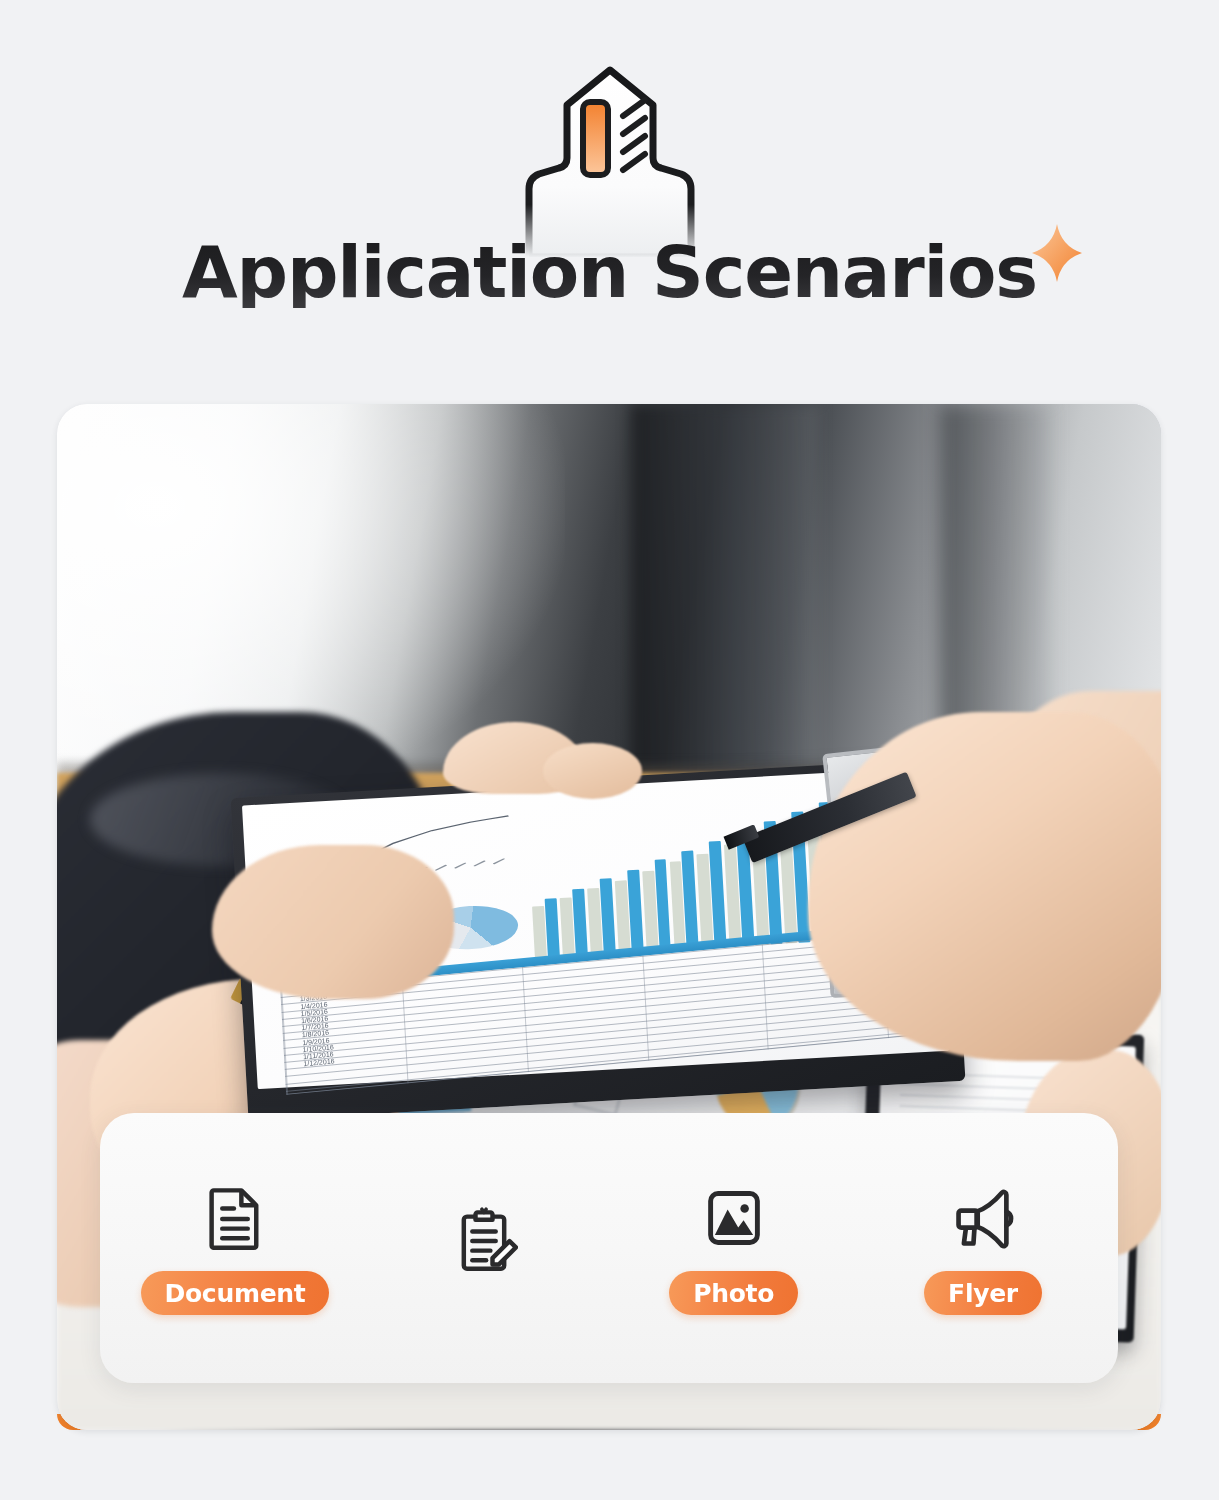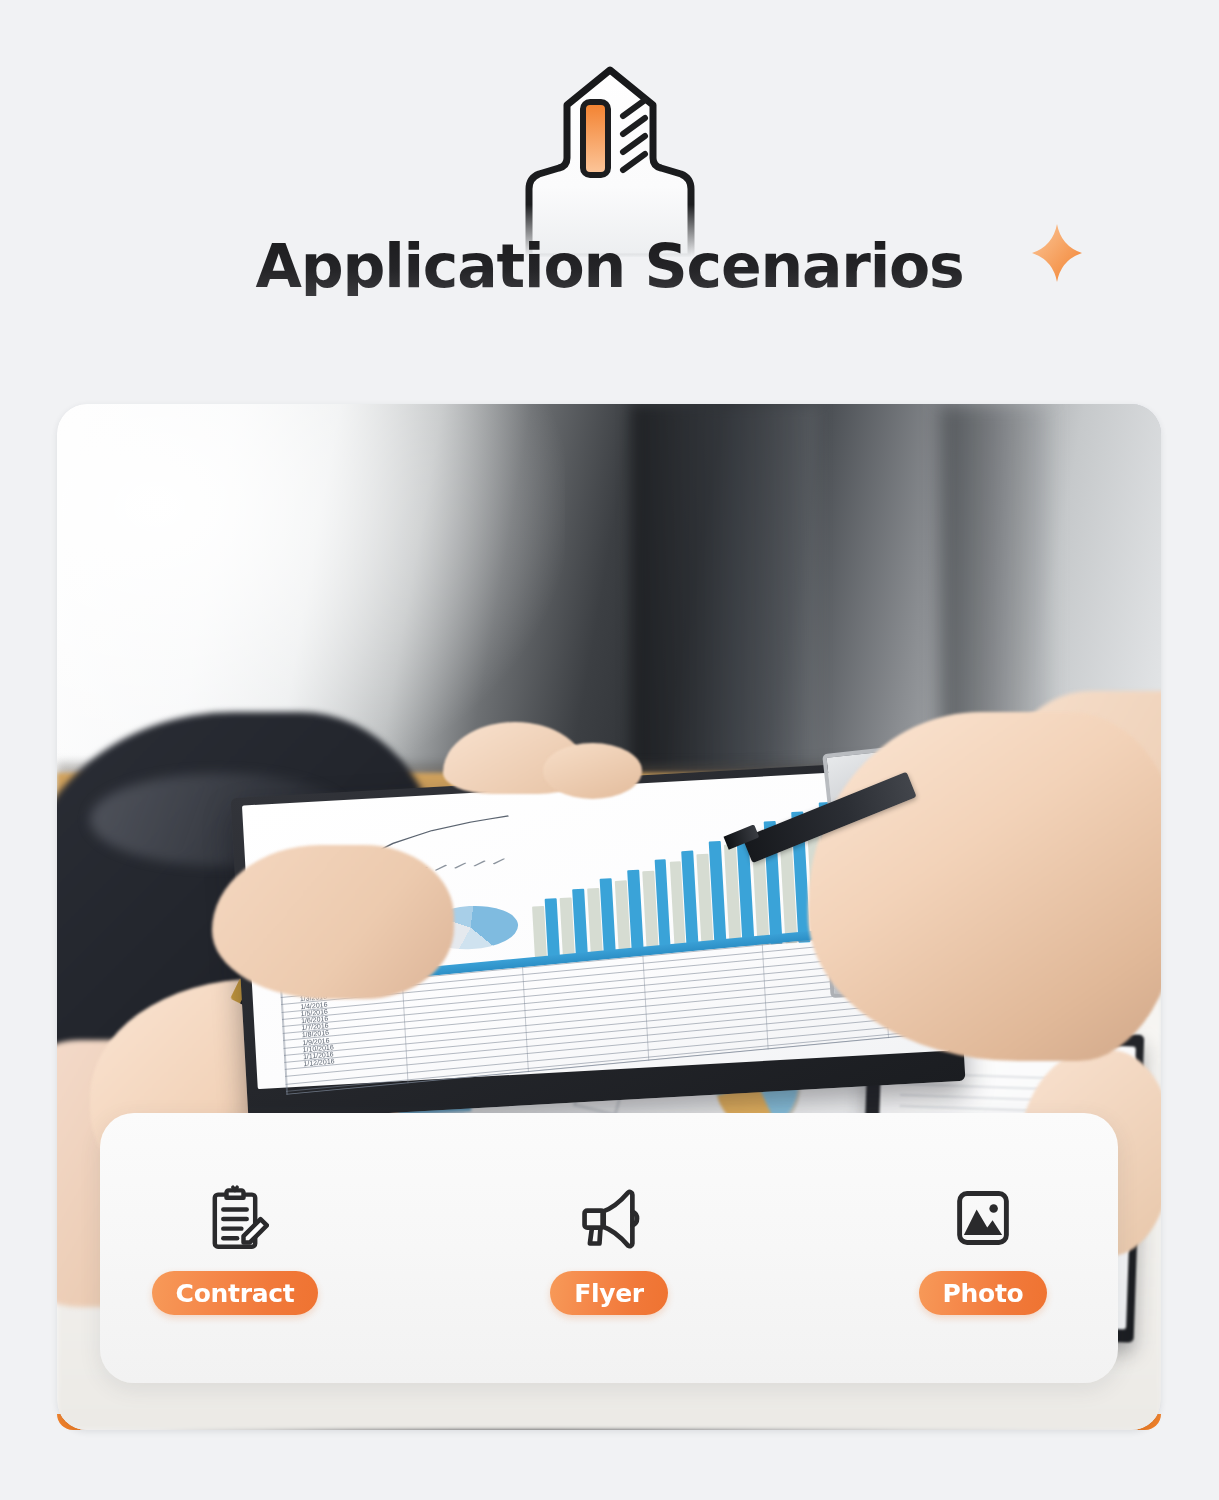--- a/index.html
+++ b/index.html
@@ -42,21 +42,21 @@
     left: 0;
     top: 236px;
     width: 1219px;
     text-align: center;
     white-space: nowrap;
   }
 
   .title-text {
     display: inline-block;
     font-family: "DejaVu Sans", sans-serif;
-    font-size: 60px;
+    font-size: 72px;
     font-weight: 700;
     letter-spacing: -1.2px;
     line-height: 1;
     background: linear-gradient(180deg, #1c1c1e 0%, #242427 55%, #3a3a3d 100%);
     -webkit-background-clip: text;
     background-clip: text;
     color: transparent;
     position: relative;
     text-align: right;
   }
@@ -681,58 +681,72 @@
       <div class="hand-right-arm"></div>
       <div class="hand-right"></div>
       <div class="pen"></div>
       <div class="pen-tip"></div>
 
     </div>
   </div>
 
   <div class="badge-panel">
 
+    <div class="badge-item">
+      <span class="badge-icon">
+        <svg viewBox="0 0 64 64" fill="none" xmlns="http://www.w3.org/2000/svg">
+          <path d="M12 6 h26 l14 14 v38 a2 2 0 0 1 -2 2 h-38 a2 2 0 0 1 -2 -2 v-50 a2 2 0 0 1 2 -2 z" stroke="#2a2a2c" stroke-width="4.2" stroke-linejoin="round"></path>
+          <path d="M38 6 v14 h14" stroke="#2a2a2c" stroke-width="4.2" stroke-linejoin="round"></path>
+          <g stroke="#2a2a2c" stroke-width="4.2" stroke-linecap="round">
+            <line x1="20" y1="23" x2="31" y2="23"></line>
+            <line x1="20" y1="33" x2="44" y2="33"></line>
+            <line x1="20" y1="42" x2="44" y2="42"></line>
+            <line x1="20" y1="51" x2="44" y2="51"></line>
+          </g>
+        </svg>
+      </span>
+      <span class="badge-pill">Document</span>
+    </div>
 
     <div class="badge-item">
       <span class="badge-icon">
         <svg viewBox="0 0 64 64" fill="none" xmlns="http://www.w3.org/2000/svg">
           <path d="M22 10 h-6 a3 3 0 0 0 -3 3 v43 a3 3 0 0 0 3 3 h32 a3 3 0 0 0 3 -3 v-43 a3 3 0 0 0 -3 -3 h-6" stroke="#2a2a2c" stroke-width="4.2" stroke-linejoin="round" stroke-linecap="round"></path>
           <path d="M26 6 h12 a2 2 0 0 1 2 2 v5 h-16 v-5 a2 2 0 0 1 2 -2 z" stroke="#2a2a2c" stroke-width="4.2" stroke-linejoin="round"></path>
           <path d="M30 3 l2 3 l2 -3" stroke="#2a2a2c" stroke-width="3.4" stroke-linejoin="round" stroke-linecap="round"></path>
           <g stroke="#2a2a2c" stroke-width="4.2" stroke-linecap="round">
             <line x1="21" y1="24" x2="43" y2="24"></line>
             <line x1="21" y1="33" x2="43" y2="33"></line>
             <line x1="21" y1="42" x2="38" y2="42"></line>
             <line x1="21" y1="51" x2="34" y2="51"></line>
           </g>
           <path d="M56 33 l6 6 l-16 16 h-6 v-6 z" fill="#ffffff" stroke="#2a2a2c" stroke-width="4.2" stroke-linejoin="round"></path>
         </svg>
       </span>
-      <span class="badge-pill">Contract</span>
+    </div>
+
+    <div class="badge-item">
+      <span class="badge-icon">
+        <svg viewBox="0 0 64 64" fill="none" xmlns="http://www.w3.org/2000/svg">
+          <rect x="10" y="9" width="44" height="46" rx="7" stroke="#2a2a2c" stroke-width="4.6"></rect>
+          <circle cx="42" cy="23" r="4" fill="#2a2a2c"></circle>
+          <path d="M14 48 L26 24 L36 41 L41 34 L50 48 Z" fill="#2a2a2c"></path>
+        </svg>
+      </span>
+      <span class="badge-pill">Photo</span>
     </div>
 
     <div class="badge-item">
       <span class="badge-icon">
         <svg viewBox="0 0 64 64" fill="none" xmlns="http://www.w3.org/2000/svg">
           <path d="M50 8 Q38 22 26 26 v14 Q38 44 50 58 a2.5 2.5 0 0 0 4 -2 v-46 a2.5 2.5 0 0 0 -4 -2 z" stroke="#2a2a2c" stroke-width="4.4" stroke-linejoin="round"></path>
           <rect x="9" y="25" width="18" height="16" rx="2.5" stroke="#2a2a2c" stroke-width="4.4"></rect>
           <path d="M54 26 a7 7 0 0 1 0 13" stroke="#2a2a2c" stroke-width="4.4" stroke-linecap="round"></path>
           <path d="M16 41 l-2 15 h9 l1 -15" stroke="#2a2a2c" stroke-width="4.4" stroke-linejoin="round"></path>
         </svg>
       </span>
       <span class="badge-pill">Flyer</span>
     </div>
 
-    <div class="badge-item">
-      <span class="badge-icon">
-        <svg viewBox="0 0 64 64" fill="none" xmlns="http://www.w3.org/2000/svg">
-          <rect x="10" y="9" width="44" height="46" rx="7" stroke="#2a2a2c" stroke-width="4.6"></rect>
-          <circle cx="42" cy="23" r="4" fill="#2a2a2c"></circle>
-          <path d="M14 48 L26 24 L36 41 L41 34 L50 48 Z" fill="#2a2a2c"></path>
-        </svg>
-      </span>
-      <span class="badge-pill">Photo</span>
-    </div>
-
 
   </div>
 
 </div>
 
 </body></html>

